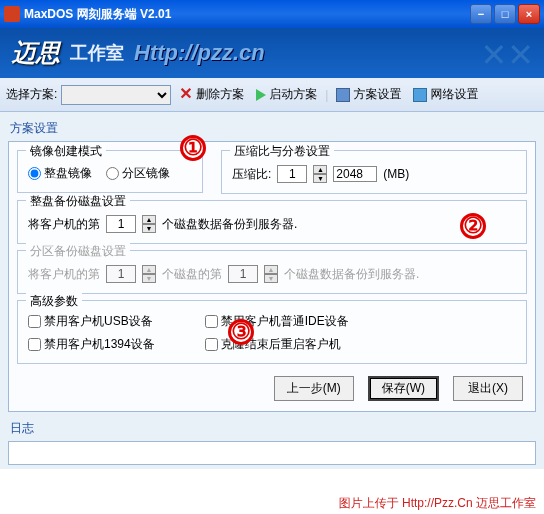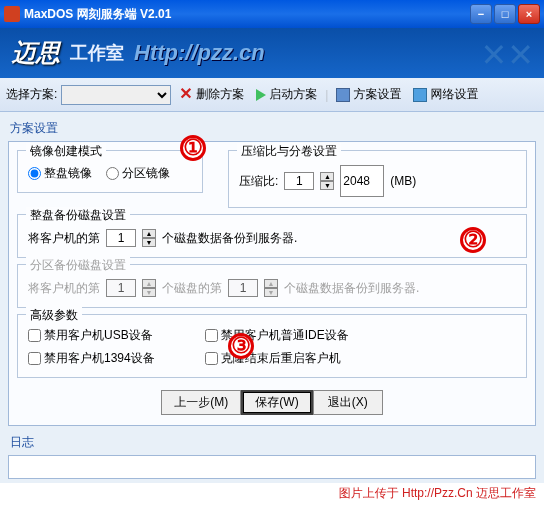--- a/index.html
+++ b/index.html
@@ -34,36 +34,36 @@
 
 .group { border: 1px solid #b8c8dd; padding: 8px 10px 10px; margin-bottom: 6px; position: relative; background: #fcfdff; }
 .group .legend { position: absolute; top: -8px; left: 8px; background: #fcfdff; padding: 0 4px; font-size: 12px; }
 .group.disabled .legend, .group.disabled { color: #a0a0a0; }
 .group .redcircle { position: absolute; color: #e00000; font-size: 22px; font-weight: bold; border: 3px solid #e00000; border-radius: 50%; width: 26px; height: 26px; display: flex; align-items: center; justify-content: center; background: #fff; }
 
 .row { display: flex; align-items: center; gap: 6px; flex-wrap: wrap; }
 .radio, .check { display: flex; align-items: center; gap: 3px; }
 .radio input, .check input { margin: 0; }
 .numinput { width: 30px; height: 18px; border: 1px solid #888; text-align: center; font-size: 12px; }
-.txtinput { width: 44px; height: 32px; border: 1px solid #888; text-align: left; font-size: 12px; padding: 0 2px; }
+.txtinput { width: 44px; height: 16px; border: 1px solid #888; text-align: left; font-size: 12px; padding: 0 2px; }
 .spin { display: inline-flex; flex-direction: column; }
 .spin button { width: 14px; height: 9px; font-size: 7px; line-height: 6px; padding: 0; border: 1px solid #888; background: #e8e8e8; cursor: pointer; }
 
-.splitcol { display: flex; gap: 25px; align-items: flex-start; }
+.splitcol { display: flex; gap: 18px; align-items: flex-start; }
 .splitcol .left { flex: 0 0 186px; }
 .splitcol .right { flex: 1; }
 
-.btnrow { display: flex; justify-content: center; padding: 6px 4px 2px; }
+.btnrow { display: flex; justify-content: flex-end; gap: 14px; padding: 6px 4px 2px; }
 .btn { padding: 2px 12px; border: 1px solid #888; background: #f0f0f0; font-size: 12px; cursor: pointer; min-width: 70px; }
 .btn.default { border: 2px solid #404040; box-shadow: 0 0 0 1px #000 inset; }
 
 .log { margin-top: 4px; }
 .log .logbox { border: 1px solid #a0b8d8; background: #fff; height: 24px; }
 
-.footer { position: absolute; bottom: 12px; right: 8px; color: #d02020; font-size: 12px; }
+.footer { position: absolute; bottom: 2px; right: 8px; color: #d02020; font-size: 12px; }
 .advanced-cols { display: flex; gap: 50px; margin-top: 4px; }
 .advanced-col { display: flex; flex-direction: column; gap: 6px; }
 </style>
 </head>
 <body>
 
 <div class="titlebar">
   <div class="icon"></div>
   <div class="title">MaxDOS 网刻服务端 V2.01</div>
   <div class="winbtns">

